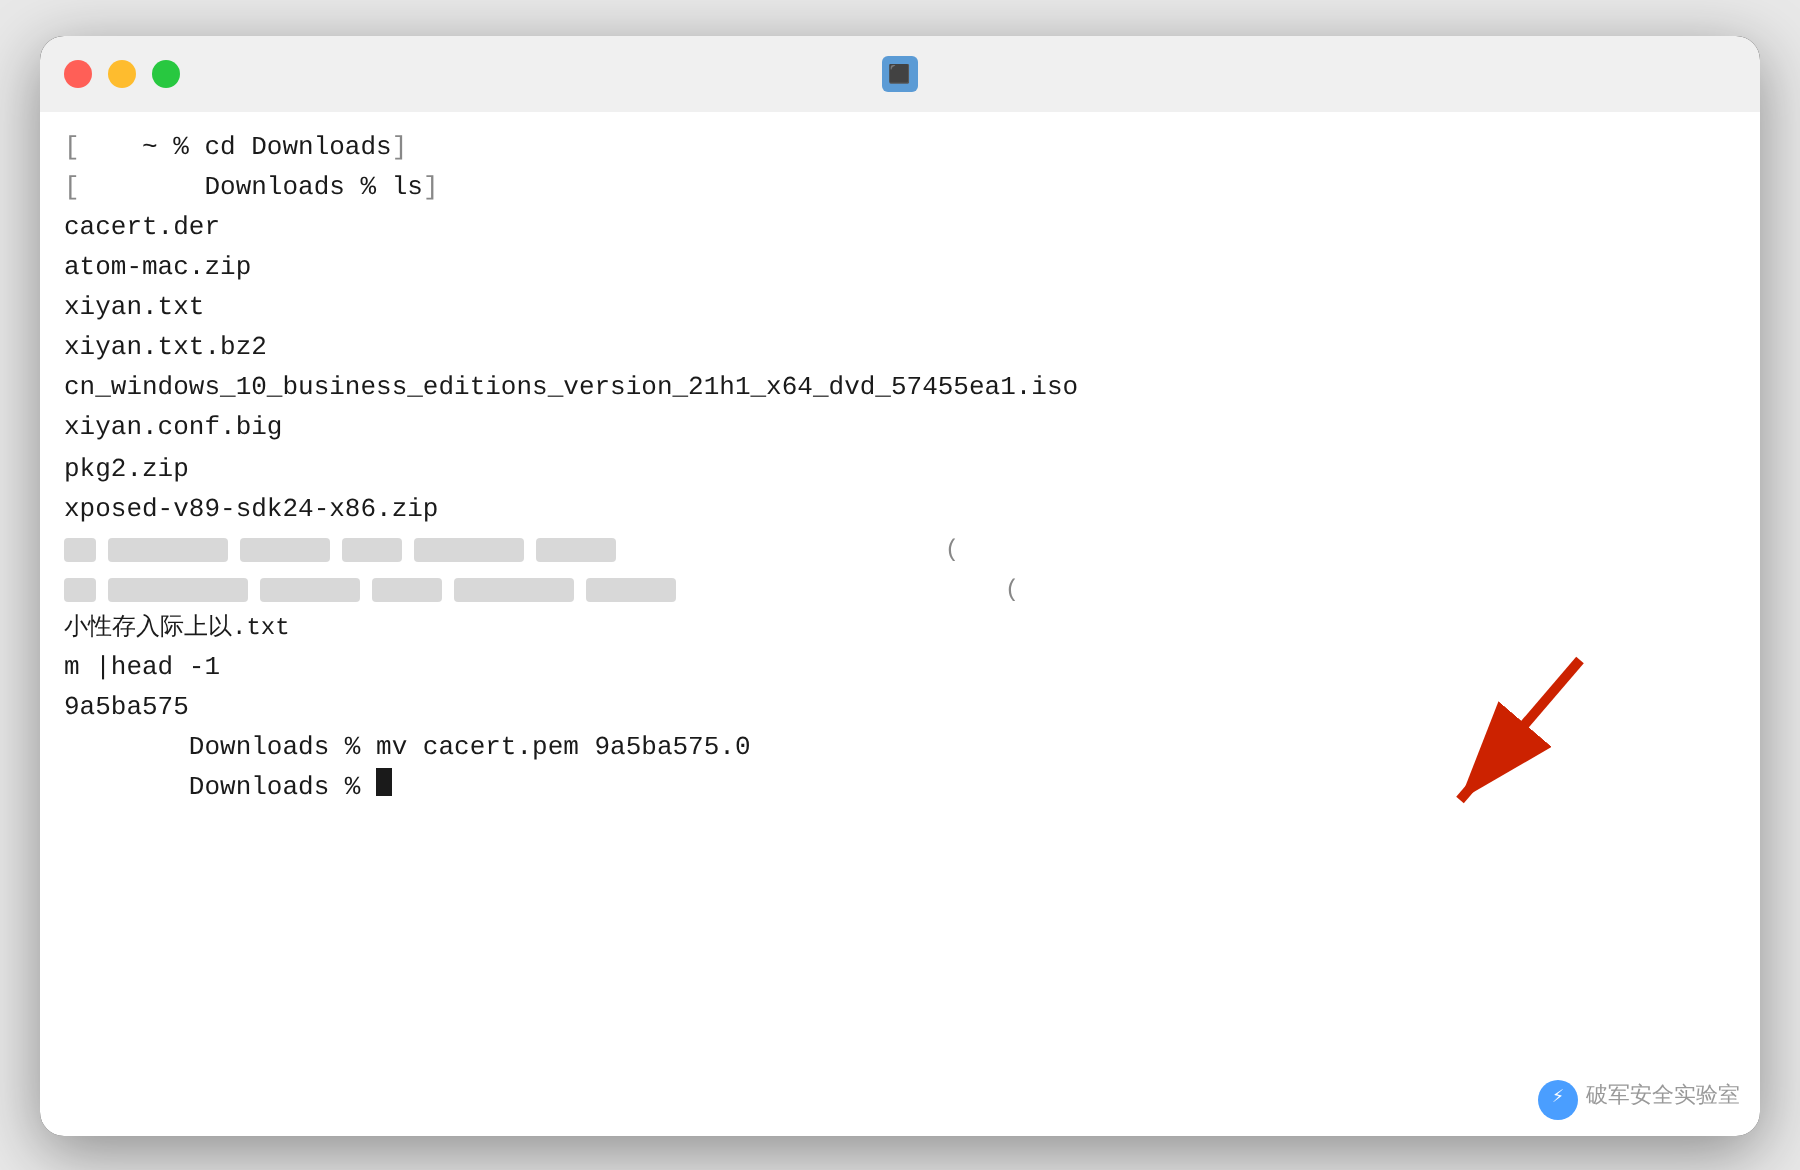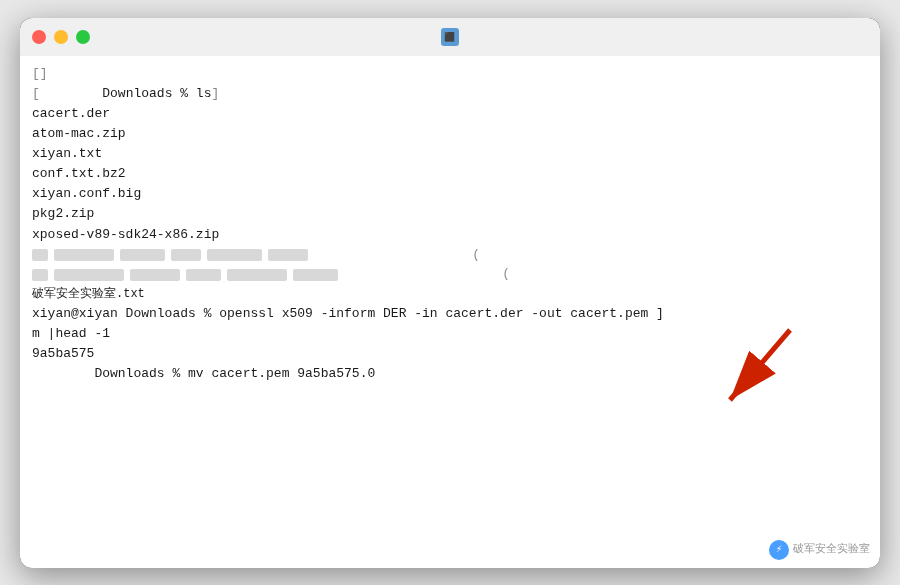--- a/index.html
+++ b/index.html
@@ -153,33 +153,35 @@
     <div class="traffic-light traffic-maximize"></div>
     <div class="titlebar-center">
       <div class="terminal-icon">⬛</div>
     </div>
   </div>
 
   <div class="terminal-body">
 
     <div class="line">
       <span class="bracket">[</span>
+      <span>&nbsp;&nbsp;&nbsp; ~ % cd Downloads</span>
       <span class="bracket">]</span>
     </div>
 
     <div class="line">
       <span class="bracket">[</span>
       <span>&nbsp;&nbsp;&nbsp;&nbsp;&nbsp;&nbsp;&nbsp; Downloads % ls</span>
       <span class="bracket">]</span>
     </div>
 
     <div class="line"><span>cacert.der</span></div>
     <div class="line"><span>atom-mac.zip</span></div>
     <div class="line"><span>xiyan.txt</span></div>
-    <div class="line"><span>conf.txt.bz2</span></div>
+    <div class="line"><span>xiyan.txt.bz2</span></div>
+    <div class="line"><span>cn_windows_10_business_editions_version_21h1_x64_dvd_57455ea1.iso</span></div>
     <div class="line"><span>xiyan.conf.big</span></div>
     <div class="line"><span>pkg2.zip</span></div>
     <div class="line"><span>xposed-v89-sdk24-x86.zip</span></div>
 
     <div class="blurred-row">
       <div class="blur-block" style="width:16px;"></div>
       <div class="blur-block" style="width:60px;"></div>
       <div class="blur-block" style="width:45px;"></div>
       <div class="blur-block" style="width:30px;"></div>
       <div class="blur-block" style="width:55px;"></div>
@@ -190,37 +192,37 @@
       <div class="blur-block" style="width:16px;"></div>
       <div class="blur-block" style="width:70px;"></div>
       <div class="blur-block" style="width:50px;"></div>
       <div class="blur-block" style="width:35px;"></div>
       <div class="blur-block" style="width:60px;"></div>
       <div class="blur-block" style="width:45px;"></div>
       <span style="color:#888; font-size:12px;">&nbsp;&nbsp;&nbsp;&nbsp;&nbsp;&nbsp;&nbsp;&nbsp;&nbsp;&nbsp;&nbsp;&nbsp;&nbsp;&nbsp;&nbsp;&nbsp;&nbsp;&nbsp;&nbsp;&nbsp;&nbsp;&nbsp;(</span>
     </div>
 
     <div class="line">
-      <span style="font-size:12px;">破军安全实验室.txt</span>
-    </div>
-
-    <div class="line">
-      <span>xiyan@xiyan Downloads % openssl x509 -inform DER -in cacert.der -out cacert.pem ]</span>
-    </div>
+      <span style="font-size:12px;">小性存入际上以.txt</span>
+    </div>
+
     <div class="line">
       <span>m |head -1</span>
     </div>
     <div class="line">
       <span>9a5ba575</span>
     </div>
 
     <div class="line">
       <span>&nbsp;&nbsp;&nbsp;&nbsp;&nbsp;&nbsp;&nbsp;&nbsp;Downloads % mv cacert.pem 9a5ba575.0</span>
     </div>
 
+    <div class="line">
+      <span>&nbsp;&nbsp;&nbsp;&nbsp;&nbsp;&nbsp;&nbsp;&nbsp;Downloads % </span><span class="cursor"></span>
+    </div>
 
     <div class="arrow-container">
       <svg width="120" height="100" viewBox="0 0 120 100">
 
         <defs>
           <marker id="arrowhead" markerWidth="10" markerHeight="7" refX="10" refY="3.5" orient="auto">
             <polygon points="0 0, 10 3.5, 0 7" fill="#cc2200"></polygon>
           </marker>
         </defs>
         <line x1="90" y1="10" x2="30" y2="80" stroke="#cc2200" stroke-width="5" marker-end="url(#arrowhead)"></line>

